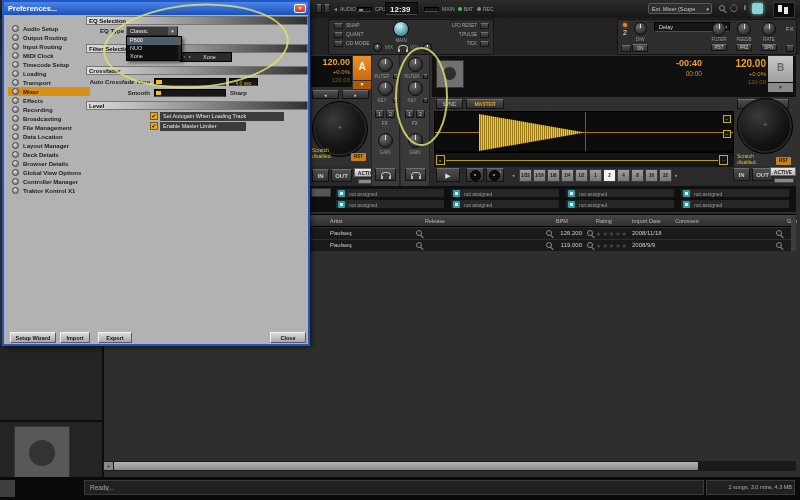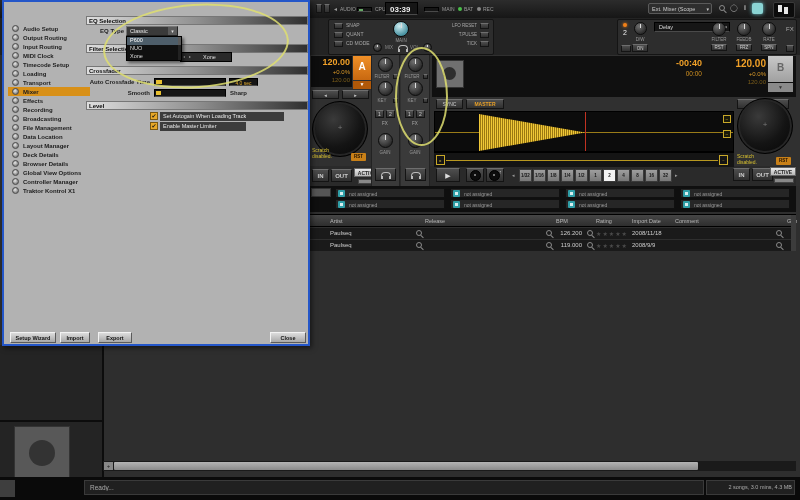--- a/index.html
+++ b/index.html
@@ -56,21 +56,21 @@
   <div class="abs" style="left:0;top:0;width:800px;height:18px;background:linear-gradient(#2c2c2c,#161616);border-bottom:1px solid #000;">
     <div class="abs btn-dk" style="left:316px;top:4px;width:6px;height:9px;"></div>
     <div class="abs btn-dk" style="left:324px;top:4px;width:6px;height:9px;"></div>
     <span class="abs f5" style="left:333px;top:6px;color:#999;">◄</span>
     <span class="abs f5 nw" style="left:340px;top:6px;color:#9a9a9a;">AUDIO</span>
     <div class="abs inset" style="left:357px;top:7px;width:15px;height:5px;">
         <span class="abs" style="left:1px;top:1px;width:4px;height:2px;background:#6a6;"></span>
       </div>
     <span class="abs f5 nw" style="left:375px;top:6px;color:#9a9a9a;">CPU</span>
     <div class="abs inset" style="left:385px;top:2px;width:33px;height:13px;">
-      <span class="abs f8 b nw" style="left:4px;top:2px;color:#eee;">03:39</span>
+      <span class="abs f8 b nw" style="left:4px;top:2px;color:#eee;">12:39</span>
     </div>
     <div class="abs inset" style="left:424px;top:7px;width:15px;height:5px;"></div>
     <span class="abs f5 nw" style="left:442px;top:6px;color:#9a9a9a;">MAIN</span>
     <span class="abs" style="left:458px;top:7px;width:4px;height:4px;border-radius:50%;background:#4ac04a;"></span>
     <span class="abs f5 nw" style="left:464px;top:6px;color:#9a9a9a;">BAT</span>
     <span class="abs" style="left:477px;top:7px;width:4px;height:4px;border-radius:50%;background:#888;"></span>
     <span class="abs f5 nw" style="left:483px;top:6px;color:#9a9a9a;">REC</span>
     <div class="abs" style="left:648px;top:3px;width:64px;height:11px;background:#2e2e2e;border:1px solid #5a5a5a;border-radius:2px;box-sizing:border-box;">
       <span class="abs f55 nw" style="left:3px;top:2px;color:#ccc;">Ext. Mixer (Scope</span>
       <span class="abs f5" style="right:2px;top:2px;color:#ccc;">▾</span>
@@ -353,20 +353,26 @@
       <span class="abs f65 nw" style="left:5px;top:3px;color:#aaa;">Ready...</span>
     </div>
     <div class="abs" style="left:706px;top:3px;width:89px;height:15px;background:#202020;border:1px solid #3a3a3a;box-sizing:border-box;">
       <span class="abs f55 tr nw" style="left:0;top:3px;width:85px;color:#aaa;">2 songs, 3.0 mins, 4.3 MB</span>
     </div>
   </div>
 
   <div class="abs ellipse" style="left:395px;top:47px;width:49px;height:95px;z-index:40;"></div>
 
   <div class="abs" style="left:2px;top:0;width:308px;height:346px;background:#b2b2b2;border:2px solid #2456c8;box-sizing:border-box;box-shadow:2px 2px 5px rgba(0,0,0,0.5);z-index:50;">
+    <div class="abs" style="left:0;top:0;width:304px;height:13px;background:linear-gradient(180deg,#4a86e8,#1c50bc);">
+      <span class="abs b nw" style="left:4px;top:2px;font-size:7.5px;color:#fff;">Preferences...</span>
+      <div class="abs tc" style="right:2px;top:2px;width:12px;height:9px;background:linear-gradient(#f07860,#c03828);border:1px solid #fff;border-radius:2px;box-sizing:border-box;">
+        <span class="f6 b" style="color:#fff;line-height:7px;">×</span>
+      </div>
+    </div>
 
     <div class="abs sideitem" style="left:4px;top:22px;width:78px;">
         <span class="bullet"></span>
         <span class="lbl nw">Audio Setup</span>
       </div>
     <div class="abs sideitem" style="left:4px;top:31px;width:78px;">
         <span class="bullet"></span>
         <span class="lbl nw">Output Routing</span>
       </div>
     <div class="abs sideitem" style="left:4px;top:40px;width:78px;">

